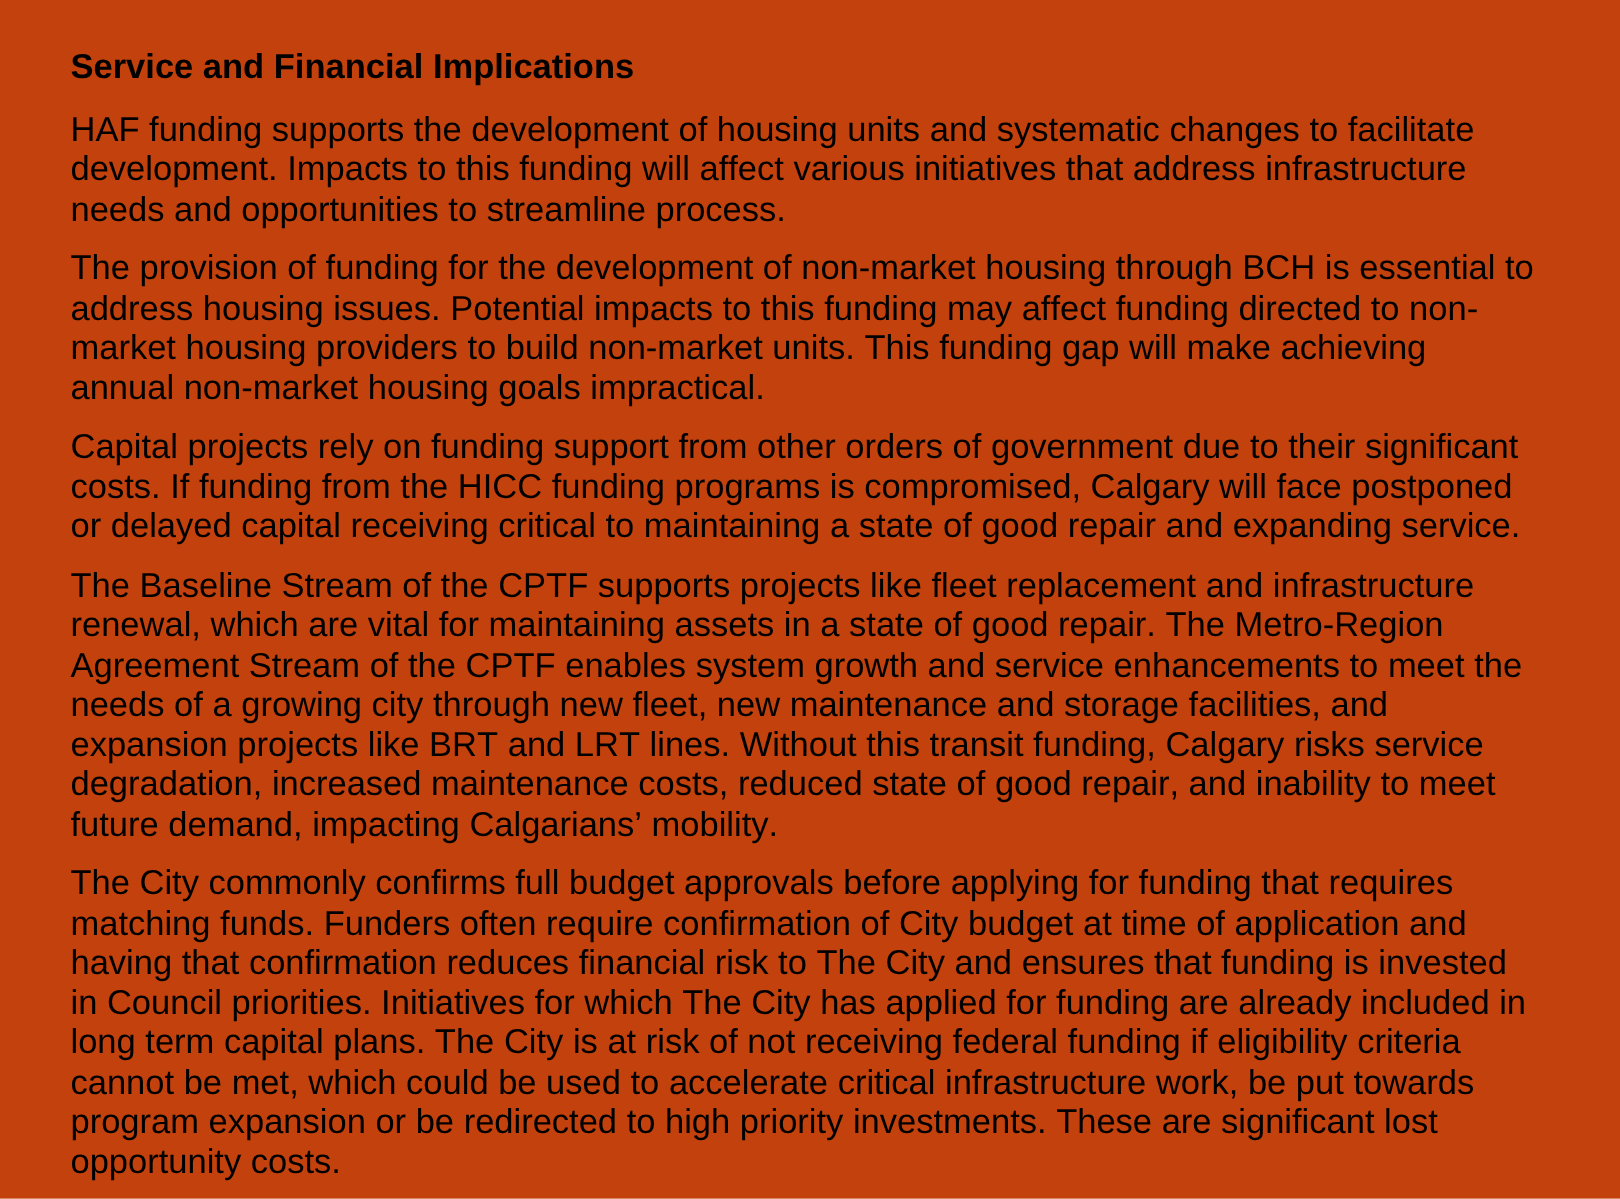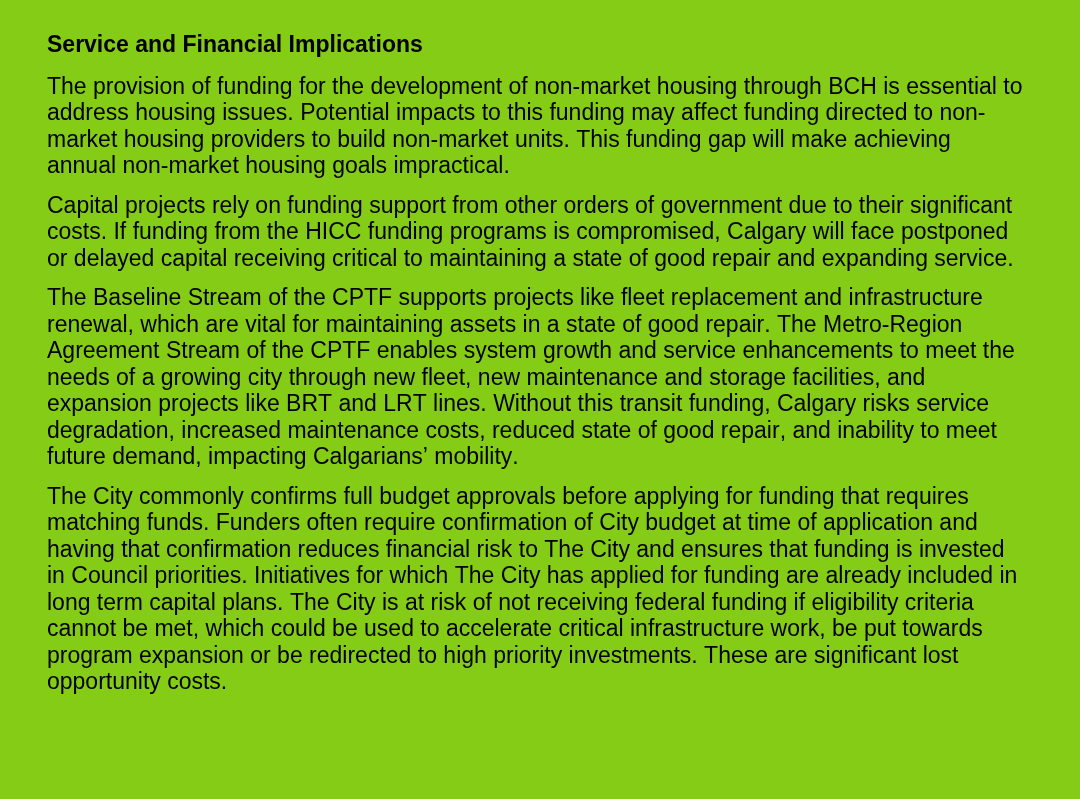--- a/index.html
+++ b/index.html
@@ -10,21 +10,21 @@
   body {
     width: 1080px;
     height: 799px;
     overflow: hidden;
   }
   .page {
     box-sizing: border-box;
     width: 1080px;
     height: 799px;
     padding: 31px 0 0 47px;
-    background: #84cc16;
+    background: #c2410c;
   }
   .doc-heading {
     font-family: "Liberation Sans", sans-serif;
     font-size: 23px;
     line-height: 26.5px;
     font-weight: bold;
     color: #000000;
     margin: 0 0 15px 0;
     font-kerning: none;
   }
@@ -41,20 +41,21 @@
     word-spacing: normal;
     letter-spacing: normal;
   }
 </style>
 </head>
 <body>
 
 <main class="page">
   <h1 class="doc-heading">Service and Financial Implications</h1>
 
+  <p class="doc-paragraph">HAF funding supports the development of housing units and systematic changes to facilitate development. Impacts to this funding will affect various initiatives that address infrastructure needs and opportunities to streamline process.</p>
 
   <p class="doc-paragraph">The provision of funding for the development of non-market housing through BCH is essential to address housing issues. Potential impacts to this funding may affect funding directed to non-market housing providers to build non-market units. This funding gap will make achieving annual non-market housing goals impractical.</p>
 
   <p class="doc-paragraph">Capital projects rely on funding support from other orders of government due to their significant costs. If funding from the HICC funding programs is compromised, Calgary will face postponed or delayed capital receiving critical to maintaining a state of good repair and expanding service.</p>
 
   <p class="doc-paragraph">The Baseline Stream of the CPTF supports projects like fleet replacement and infrastructure renewal, which are vital for maintaining assets in a state of good repair. The Metro-Region Agreement Stream of the CPTF enables system growth and service enhancements to meet the needs of a growing city through new fleet, new maintenance and storage facilities, and expansion projects like BRT and LRT lines. Without this transit funding, Calgary risks service degradation, increased maintenance costs, reduced state of good repair, and inability to meet future demand, impacting Calgarians’ mobility.</p>
 
   <p class="doc-paragraph">The City commonly confirms full budget approvals before applying for funding that requires matching funds. Funders often require confirmation of City budget at time of application and having that confirmation reduces financial risk to The City and ensures that funding is invested in Council priorities. Initiatives for which The City has applied for funding are already included in long term capital plans. The City is at risk of not receiving federal funding if eligibility criteria cannot be met, which could be used to accelerate critical infrastructure work, be put towards program expansion or be redirected to high priority investments. These are significant lost opportunity costs.</p>
 </main>
 

